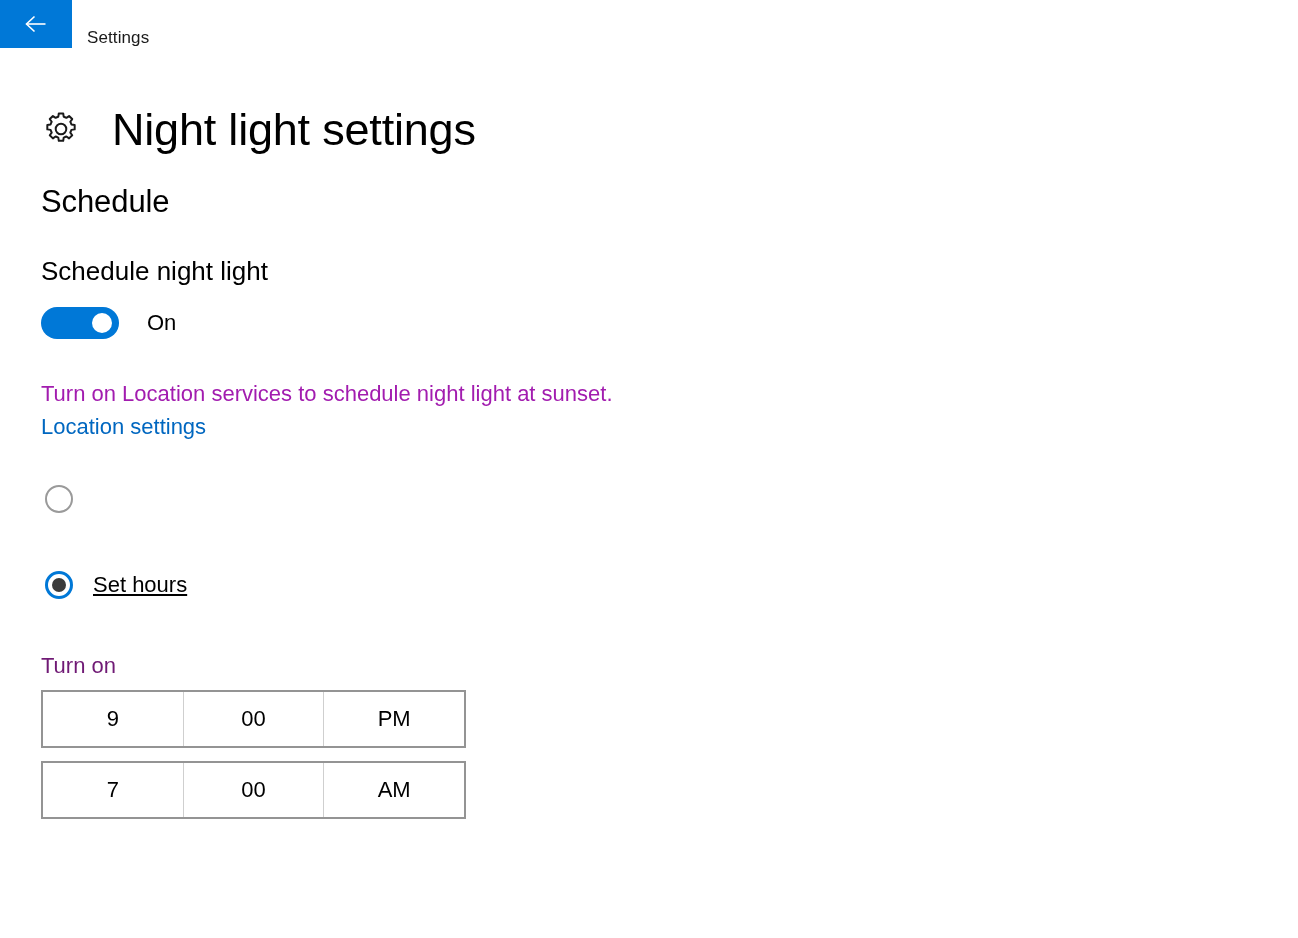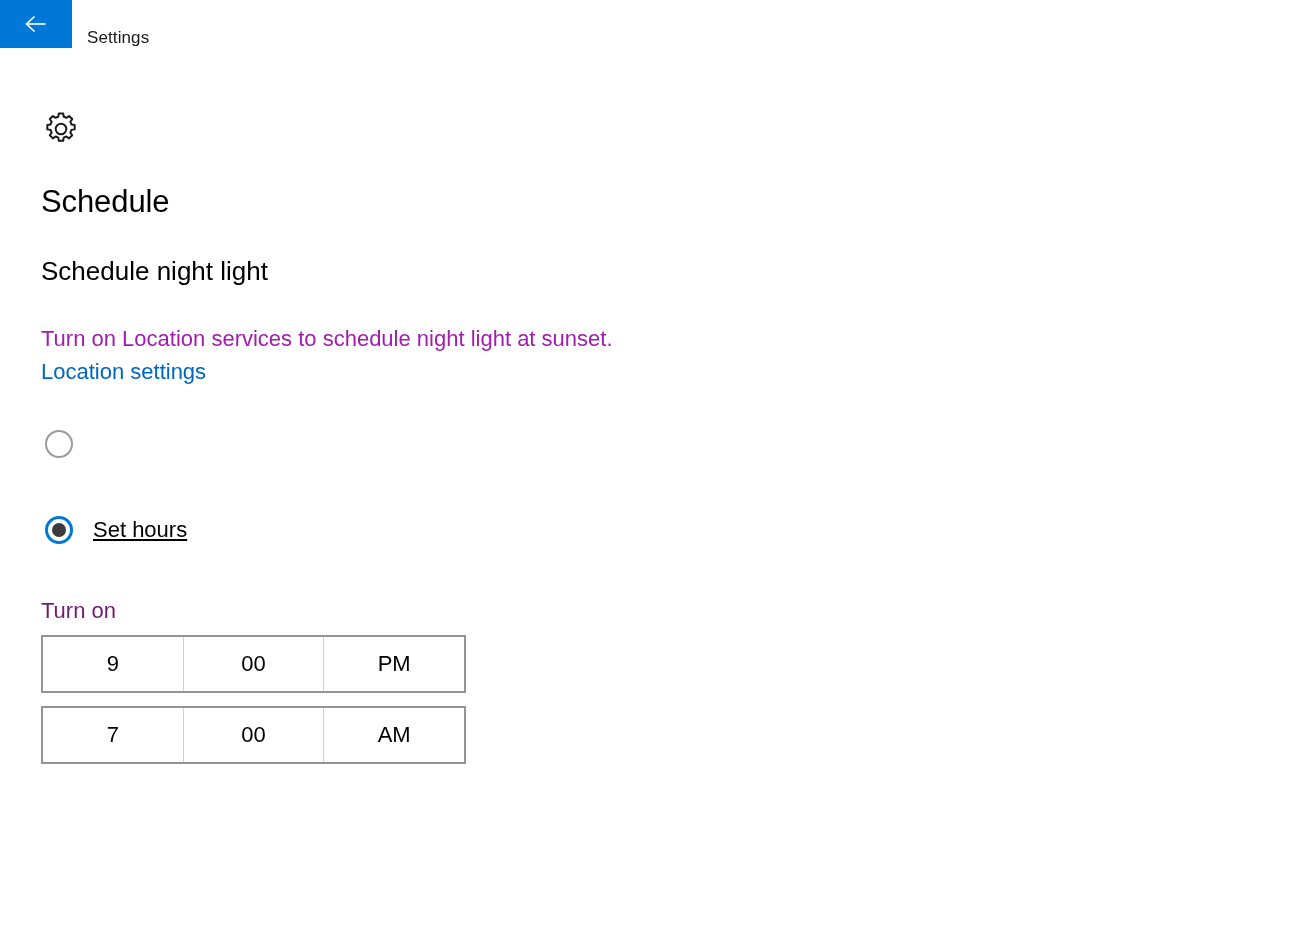--- a/index.html
+++ b/index.html
@@ -239,29 +239,36 @@
 <div class="page">
 
   
   <div class="page-header">
     <span class="gear-icon">
       <svg width="38" height="38" viewBox="0 0 24 24" aria-hidden="true">
         <path fill="none" stroke="#1a1a1a" stroke-width="1.25" stroke-linejoin="round" d="M10.6 2.2h2.8l.3 2.05a7.6 7.6 0 0 1 1.72.72l1.69-1.22 1.98 1.98-1.22 1.69c.31.53.55 1.11.72 1.72l2.05.3v2.8l-2.05.3c-.17.61-.41 1.19-.72 1.72l1.22 1.69-1.98 1.98-1.69-1.22c-.53.31-1.11.55-1.72.72l-.3 2.05h-2.8l-.3-2.05a7.6 7.6 0 0 1-1.72-.72l-1.69 1.22-1.98-1.98 1.22-1.69a7.6 7.6 0 0 1-.72-1.72l-2.05-.3v-2.8l2.05-.3c.17-.61.41-1.19.72-1.72L4.91 5.73 6.89 3.75l1.69 1.22c.53-.31 1.11-.55 1.72-.72z"></path>
         <circle cx="12" cy="12" r="3.35" fill="none" stroke="#1a1a1a" stroke-width="1.25"></circle>
       </svg>
     </span>
+    <div class="page-title">Night light settings</div>
   </div>
 
   
   <div class="section-heading">Schedule</div>
 
   
   <div class="field-label sp-sched-label">Schedule night light</div>
 
   
+  <div class="toggle-row">
+    <div class="toggle-switch">
+      <div class="toggle-knob"></div>
+    </div>
+    <div class="toggle-state-label">On</div>
+  </div>
 
   
   <div class="warning-text sp-warning">Turn on Location services to schedule night light at sunset.</div>
   <a class="location-link" href="#">Location settings</a>
 
   
   <div class="radio-row disabled sp-radio-1">
     <span class="radio-mark">
       <span class="radio-outer"></span>
     </span>

